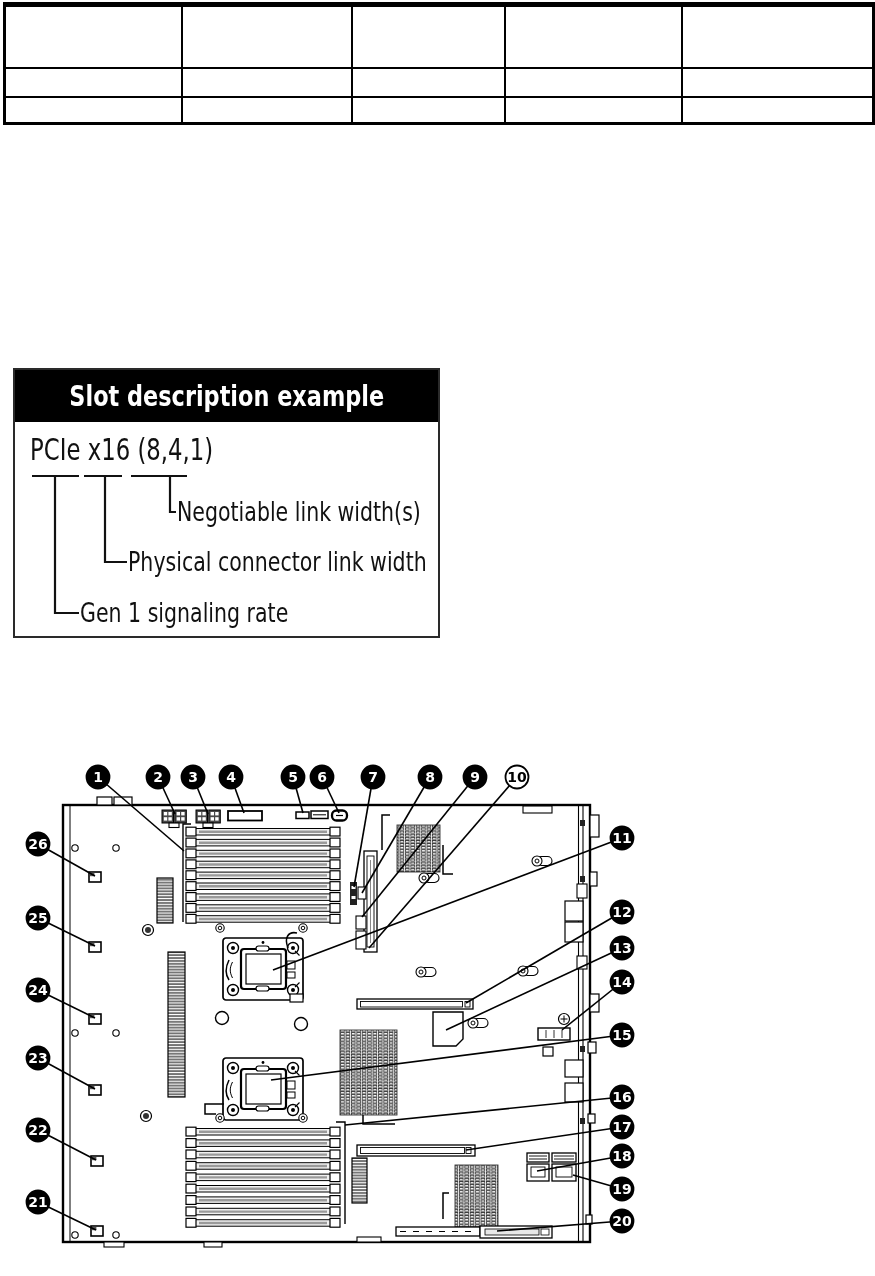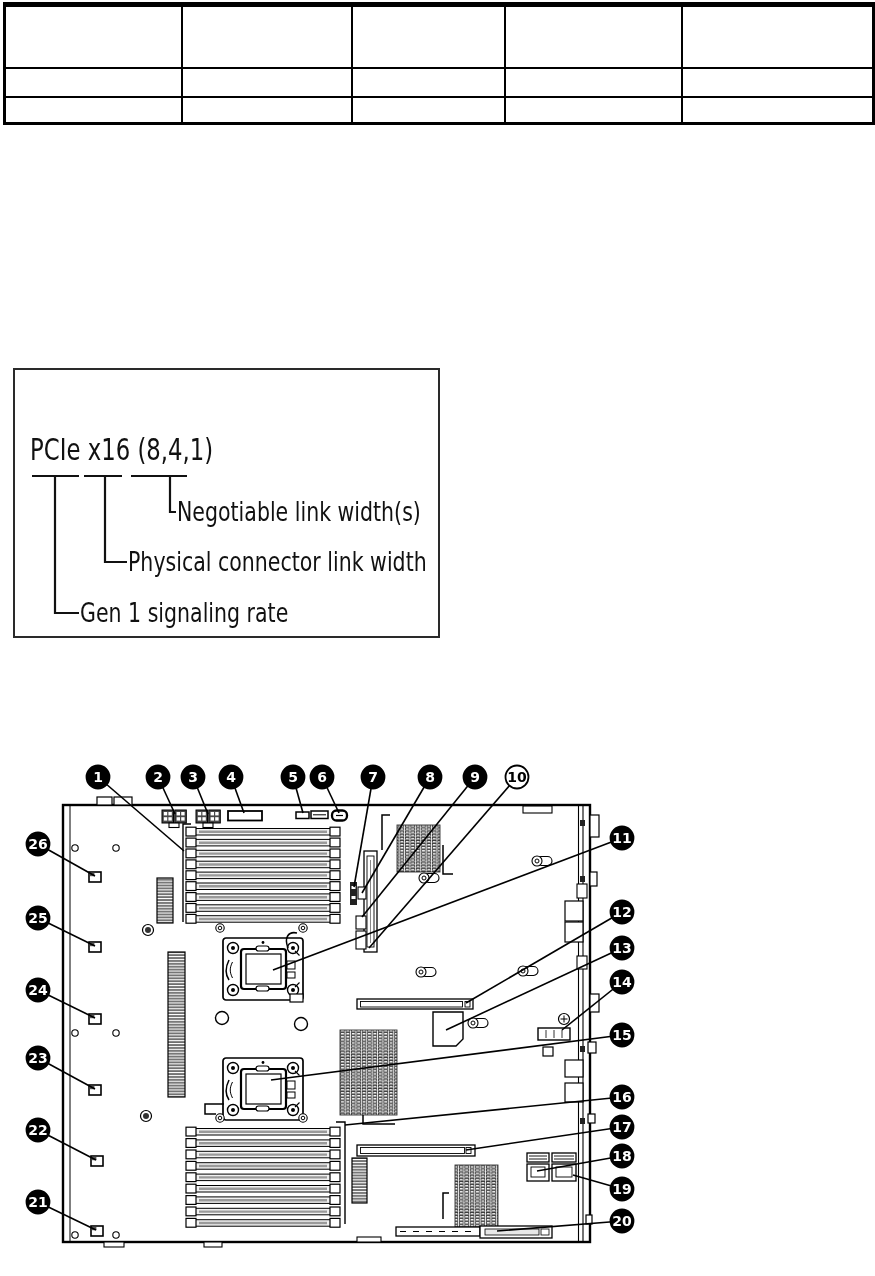--- a/index.html
+++ b/index.html
@@ -78,20 +78,23 @@
           <td></td>
           <td></td>
           <td></td>
           <td></td>
           <td></td>
         </tr>
       </tbody>
   </table>
 
   <div class="slot-box">
+    <div class="hdr">
+      <span>Slot description example</span>
+    </div>
     <div class="slot-code">PCIe x16 (8,4,1)</div>
     <svg class="bracket-svg" width="423" height="266" viewBox="0 0 423 266">
       <g stroke="#111" stroke-width="2.2" fill="none">
         <line x1="17" y1="106" x2="64" y2="106"></line>
         <line x1="69" y1="106" x2="107" y2="106"></line>
         <line x1="116" y1="106" x2="172" y2="106"></line>
         <path d="M155,106 V142 H161"></path>
         <path d="M90,106 V192 H112"></path>
         <path d="M40,106 V243 H64"></path>
       </g>

